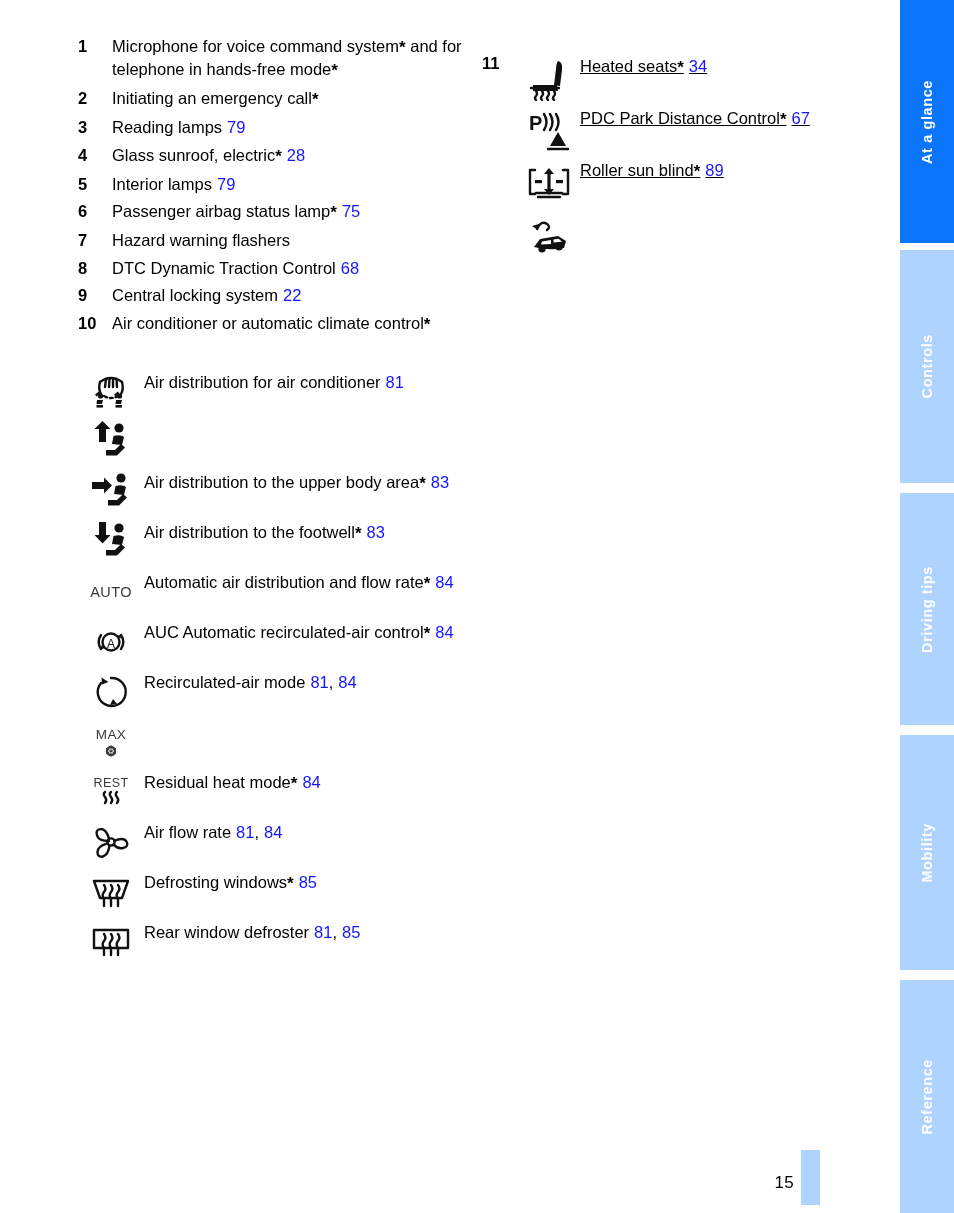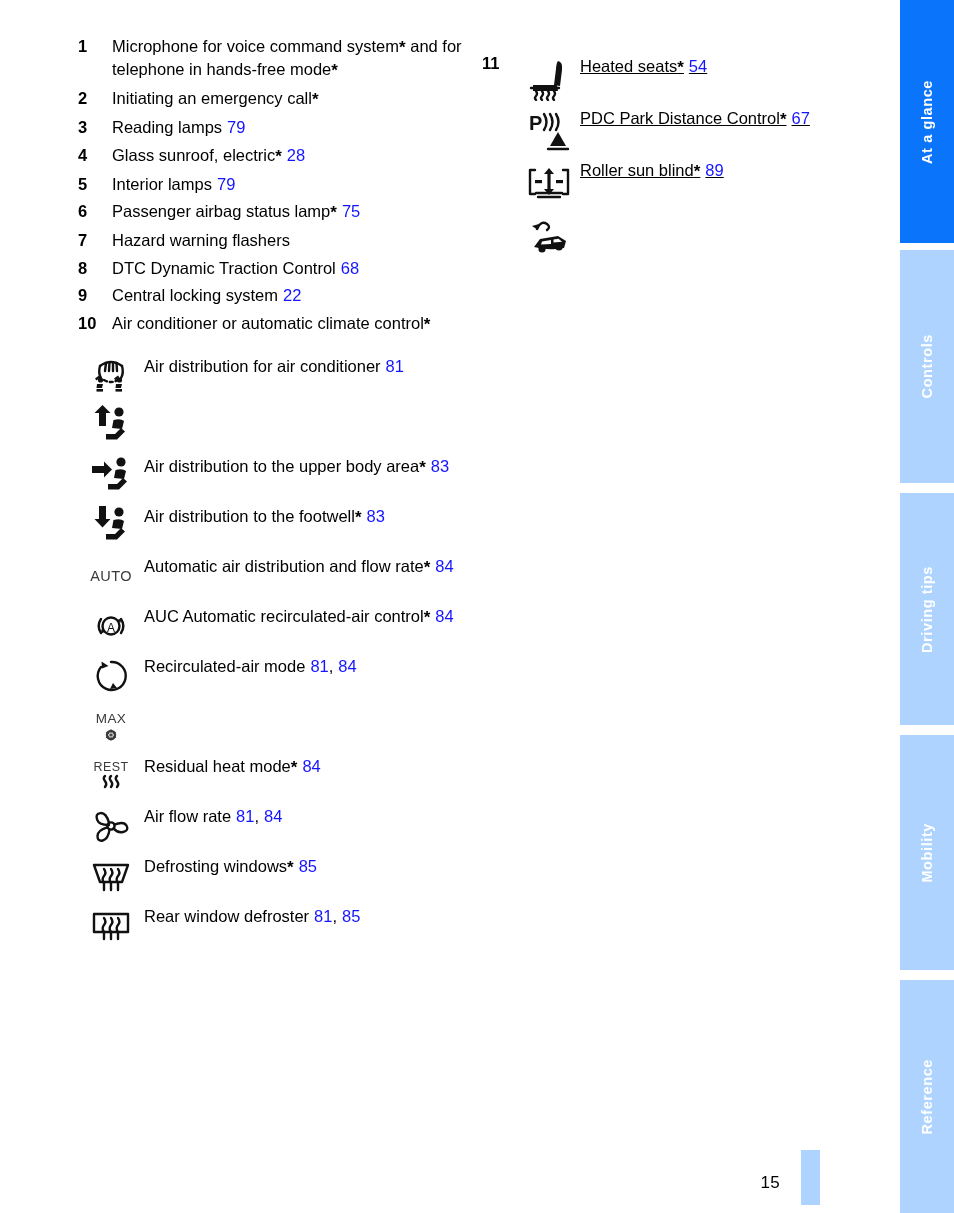--- a/index.html
+++ b/index.html
@@ -28,21 +28,21 @@
     color: #ffffff;
     white-space: nowrap;
     line-height: 1;
   }
   .tab.active .tab-label { color: #ffffff; }
 
   
   .folio {
     position: absolute;
     bottom: 20px;
-    right: 120px;
+    right: 106px;
     font-size: 17px;
     color: #000;
     letter-spacing: 0.3px;
   }
   .folio-bar {
     position: absolute;
     right: 80px;
     bottom: 8px;
     width: 19px;
     height: 55px;
@@ -70,21 +70,21 @@
     text-align: left;
   }
   .num-text {
     font-size: 16.5px;
     color: #000;
     line-height: 1.30;
     flex: 1 1 auto;
   }
 
   
-  .icon-list { margin-top: 18px; }
+  .icon-list { margin-top: 34px; }
   .icon-row {
     display: flex;
     align-items: flex-start;
     min-height: 44px;
     margin-bottom: 6px;
   }
   .icon-cell {
     flex: 0 0 66px;
     height: 44px;
     display: flex;
@@ -337,21 +337,21 @@
       </g>
       <g stroke="#111" fill="none" stroke-width="2.4" stroke-linecap="round" stroke-linejoin="round">
         <path d="M11 34 q2 3 0 5 q-2 2 0 4"></path>
         <path d="M17 34 q2 3 0 5 q-2 2 0 4"></path>
         <path d="M23 34 q2 3 0 5 q-2 2 0 4"></path>
         <path d="M29 34 q2 3 0 5 q-2 2 0 4"></path>
         <path d="M6 31 L34 31"></path>
       </g>
     </svg>
             </div>
-            <div class="icon-text">Heated seats<span class="star">*</span><span class="sp"></span><span class="pg">54</span></div>
+            <div class="icon-text">Heated seats<span class="star">*</span><span class="sp"></span><span class="pg">34</span></div>
           </div>
           <div class="icon-row">
             <div class="icon-cell">
               <svg width="48" height="46" viewBox="0 0 48 46">
       <text x="4" y="22" font-family="Liberation Sans, sans-serif" font-size="20" font-weight="bold" fill="#111">P</text>
       <g stroke="#111" fill="none" stroke-width="2.4" stroke-linecap="round" stroke-linejoin="round">
         <path d="M19 6 q5 8 0 16"></path>
         <path d="M25 6 q5 8 0 16"></path>
         <path d="M31 6 q5 8 0 16"></path>
       </g>

